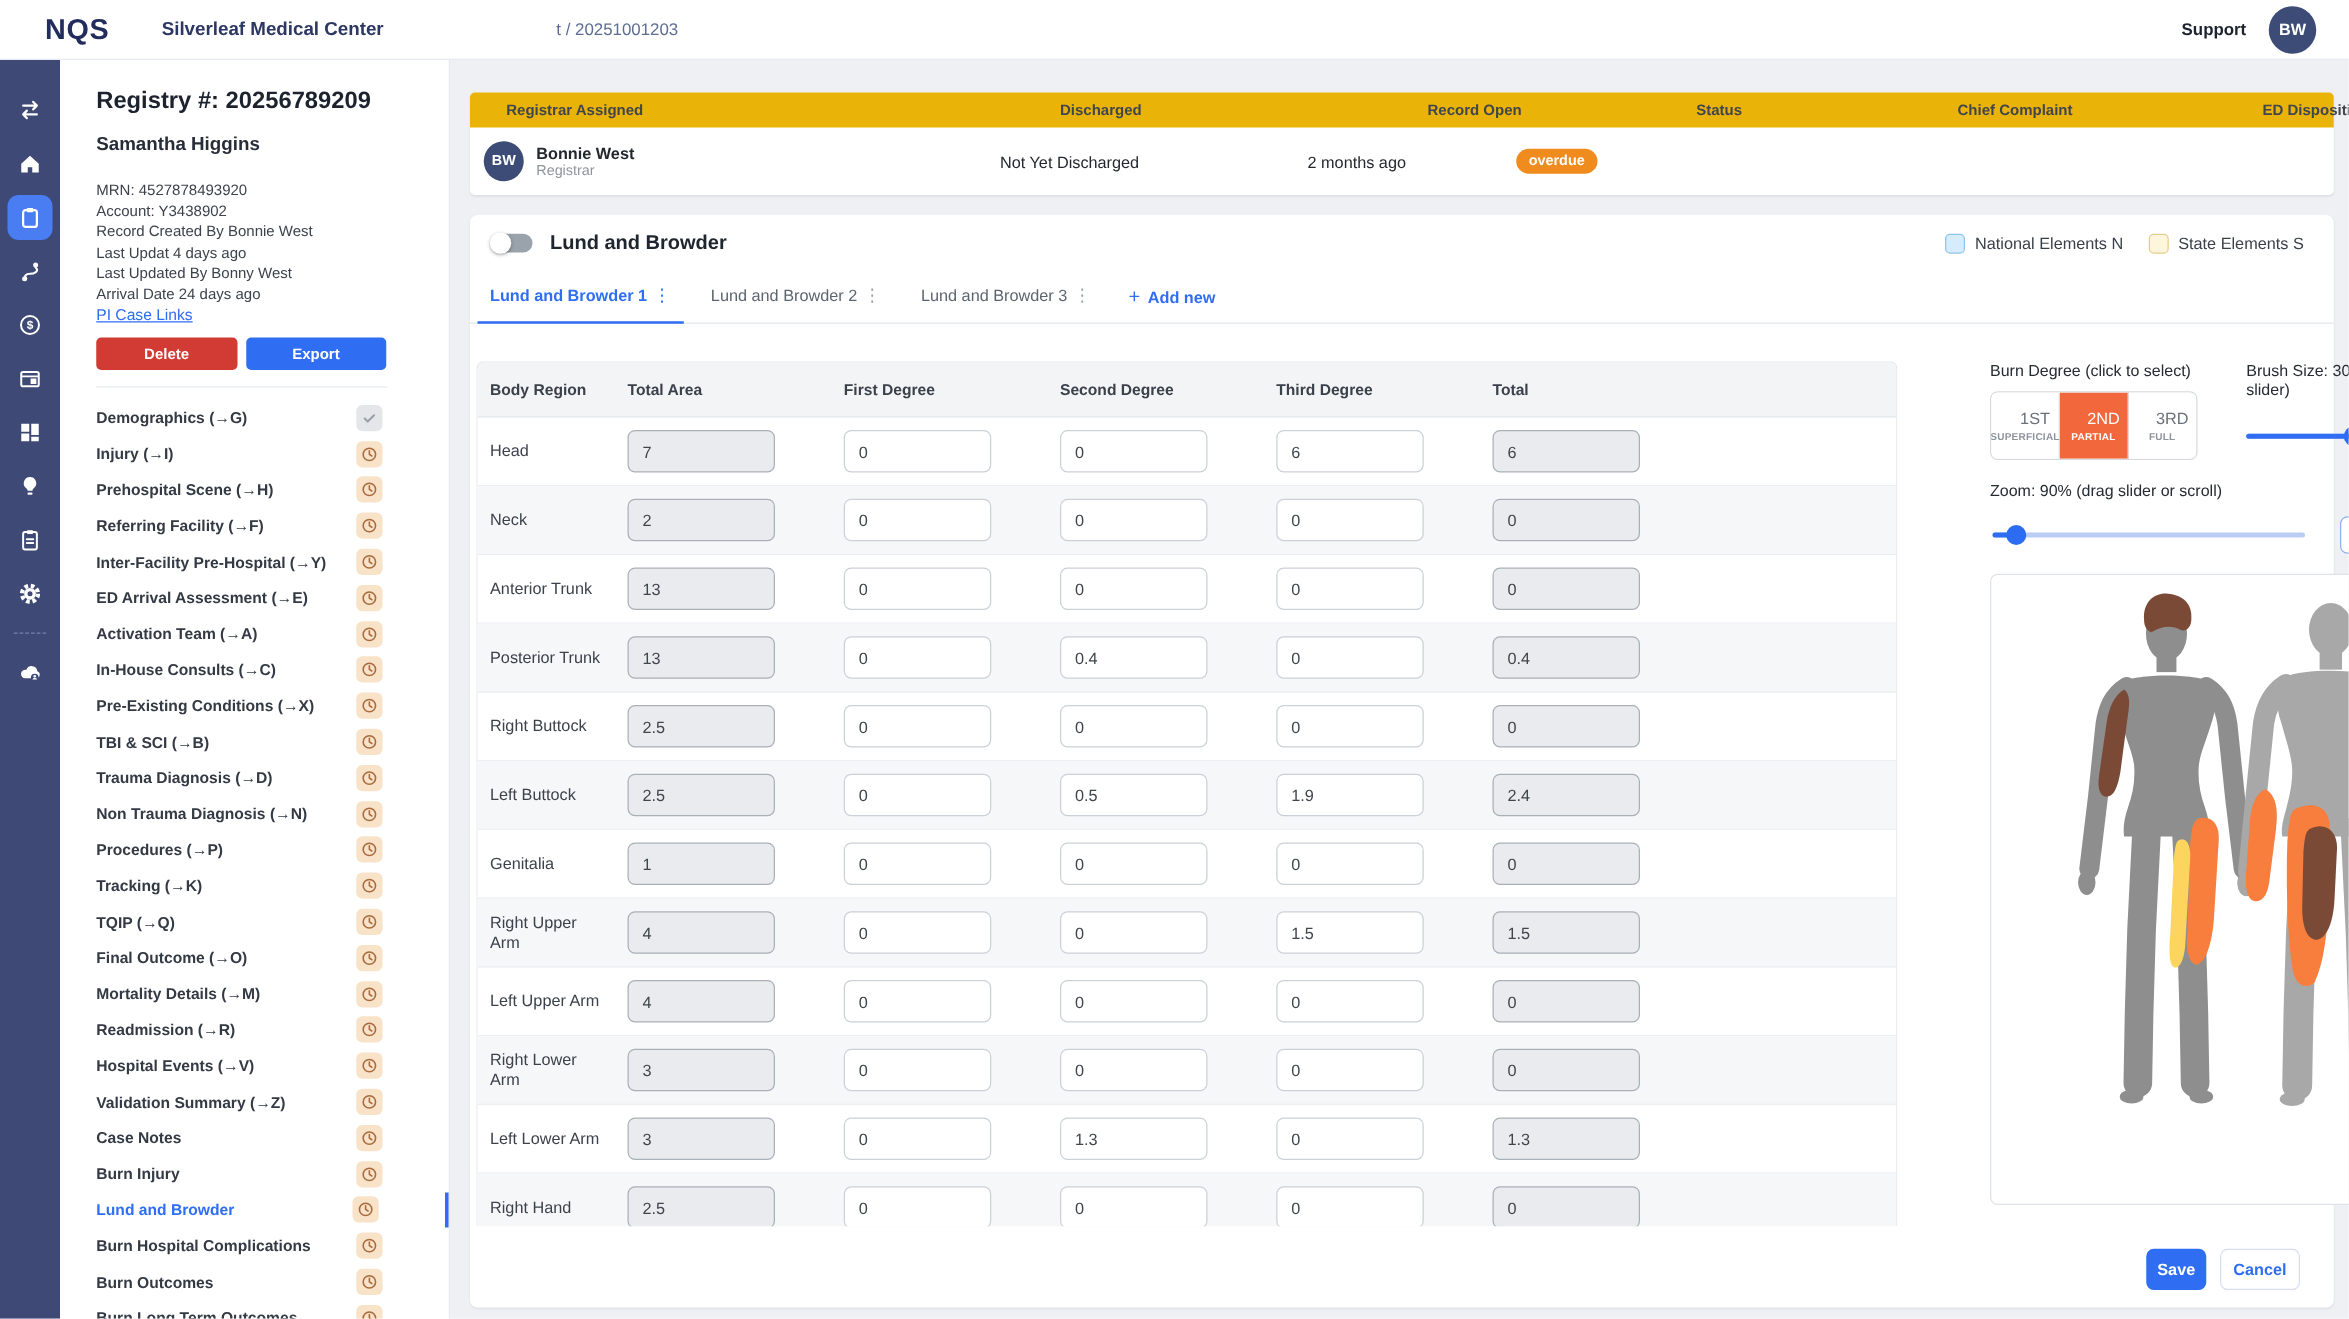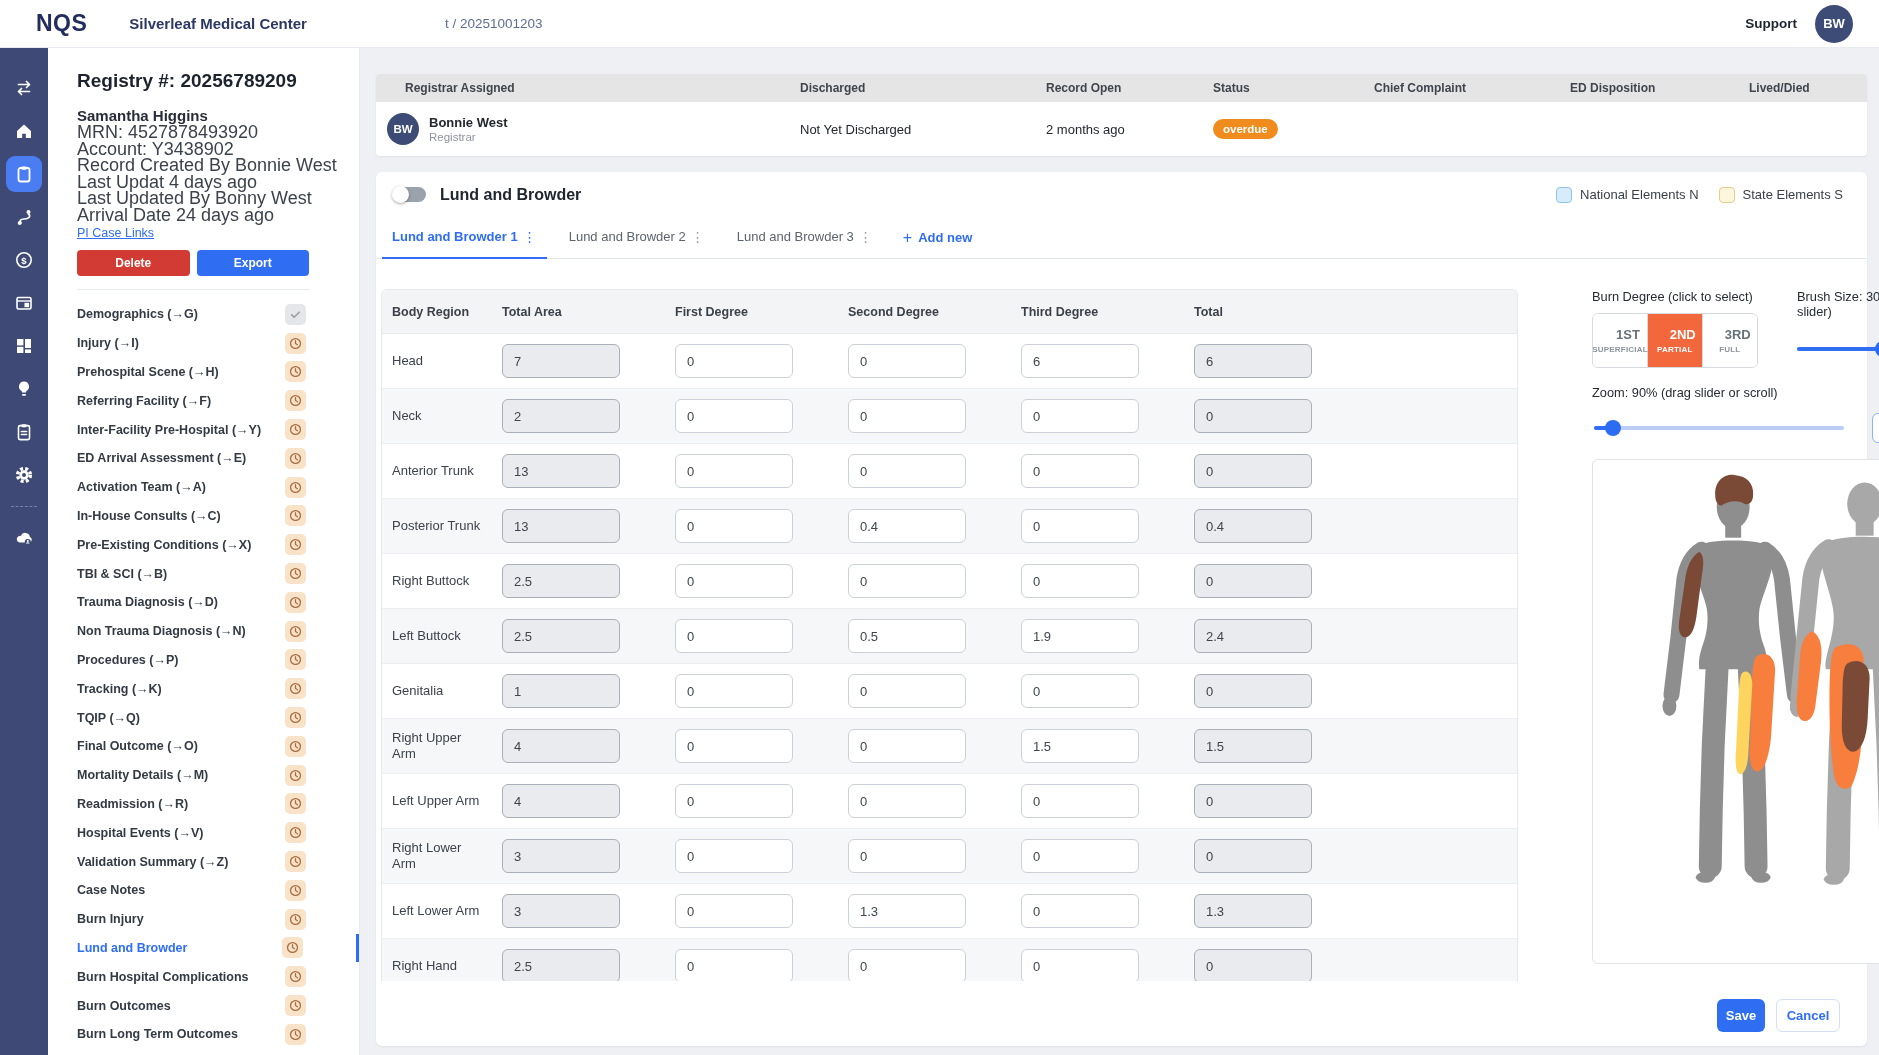--- a/index.html
+++ b/index.html
@@ -26,21 +26,21 @@
   .rail-ic { width:24px; height:24px; display:flex; align-items:center; justify-content:center; cursor:pointer; }
   .rail-ic svg { width:20px; height:20px; }
   .rail-ic.active { width:36px; height:36px; background:#4a7df1; border-radius:9px; margin:-6px 0; }
   .rail-div { width:26px; border-top:1px dashed #7680aa; margin:0; }
 
   
   .sidebar { width:312px; background:#fff; border-right:1px solid #e7eaee;
     padding:22px 0 0 29px; flex:none; overflow:hidden; }
   .registry { font-size:19px; font-weight:800; color:#1c222e; }
   .pname { margin-top:15px; font-size:15px; font-weight:700; color:#272d38; }
-  .meta { margin-top:0; font-size:18px; color:#3c424c; line-height:16.5px; }
+  .meta { margin-top:20px; font-size:12px; color:#3c424c; line-height:16.5px; }
   .pilink { display:inline-block; margin-top:2px; font-size:12.5px; color:#2f6ef2;
     text-decoration:underline; cursor:pointer; }
   .btn-row { margin-top:9px; display:flex; gap:7px; width:232px; }
   .btn-row button { flex:1; height:26px; border:none; border-radius:4px; color:#fff;
     font-size:12px; font-weight:700; cursor:pointer; font-family:inherit; }
   .b-del { background:#d23b33; }
   .b-exp { background:#2f6ef2; }
   .side-hr { width:233px; border:none; border-top:1px solid #e8ebee; margin:13px 0 10px 0; }
   .nav-row { height:28.8px; display:flex; align-items:center; cursor:pointer; padding-right:53px; }
   .nav-row.active { border-right:3px solid #2f6ef2; }
@@ -51,21 +51,21 @@
   .st-icon svg { width:15px; height:15px; }
   .st-icon.clk { background:#f8e2c8; }
   .st-icon.chk { background:#e4e6ea; }
 
   
   .main { flex:1; background:#eef0f4; padding:26px 12px 0 16px; overflow:hidden; }
 
   
   .sum-card { background:#fff; border-radius:4px; box-shadow:0 1px 2px rgba(16,24,40,.07); }
   .sum-grid { display:grid; grid-template-columns:395px 246px 167px 161px 196px 179px 1fr; }
-  .sum-head { background:#e5e5e5; height:28px; align-items:center; border-radius:4px 4px 0 0; }
+  .sum-head { background:#eab308; height:28px; align-items:center; border-radius:4px 4px 0 0;gap:48px; }
   .sum-head > div { padding-left:29px; font-size:12px; font-weight:700; color:#40454e; }
   .sum-row { height:54px; align-items:center; font-size:13px; color:#23272e; }
   .sum-row > div { padding-left:29px; }
   .reg-cell { display:flex !important; align-items:center; padding-left:11px !important; }
   .reg-av { width:32px; height:32px; border-radius:50%; background:#3d4c77; color:#fff; font-size:11.5px;
     font-weight:700; display:flex; align-items:center; justify-content:center; flex:none; }
   .reg-nm { margin-left:10px; }
   .reg-nm .n { font-size:13px; font-weight:700; color:#23272e;text-align:center; }
   .reg-nm .r { font-size:11.5px; color:#8f949d; margin-top:1px; }
   .pill { display:inline-block; background:#f08c1e; color:#fff; font-size:11.5px; font-weight:700;
@@ -118,21 +118,21 @@
   
   .rpanel { width:370px; margin-left:74px; margin-top:30px; flex:none; }
   .ctl-lbl { font-size:12.8px; color:#262b33; font-weight:500; }
   .r1 { display:flex; }
   .seg-wrap { width:166px; }
   .seg { margin-top:9px; display:flex; height:55px; background:#fff; border:1px solid #d6dade;
     border-radius:6px; overflow:hidden; }
   .seg-btn { width:55px; display:flex; flex-direction:column; align-items:center; justify-content:center;
     border-right:1px solid #d6dade; cursor:pointer; background:#fff; }
   .seg-btn:last-child { border-right:none; }
-  .seg-big { font-size:13px; font-weight:700; color:#697079;margin-left:16px; }
+  .seg-big { font-size:13px; font-weight:400; color:#697079;margin-left:16px; }
   .seg-small { font-size:8px; font-weight:700; color:#8d939c; margin-top:3px; letter-spacing:.2px; }
   .seg-btn.active { background:#f2683c; }
   .seg-btn.active .seg-big, .seg-btn.active .seg-small { color:#fff; }
   .brush-wrap { flex:1; margin-left:39px; }
   .slider { position:relative; height:16px; cursor:pointer; }
   .sl-track { position:absolute; top:6px; left:0; right:0; height:4px; border-radius:2px; background:#b9cdf5; }
   .sl-fill { position:absolute; top:6px; left:0; height:4px; border-radius:2px; background:#2f6ef2; }
   .sl-thumb { position:absolute; top:0; width:16px; height:16px; border-radius:50%; background:#2c6cf2; cursor:grab; }
   .brush-sl { margin-top:22px; }
   .zoom-lbl { margin-top:17px; }

